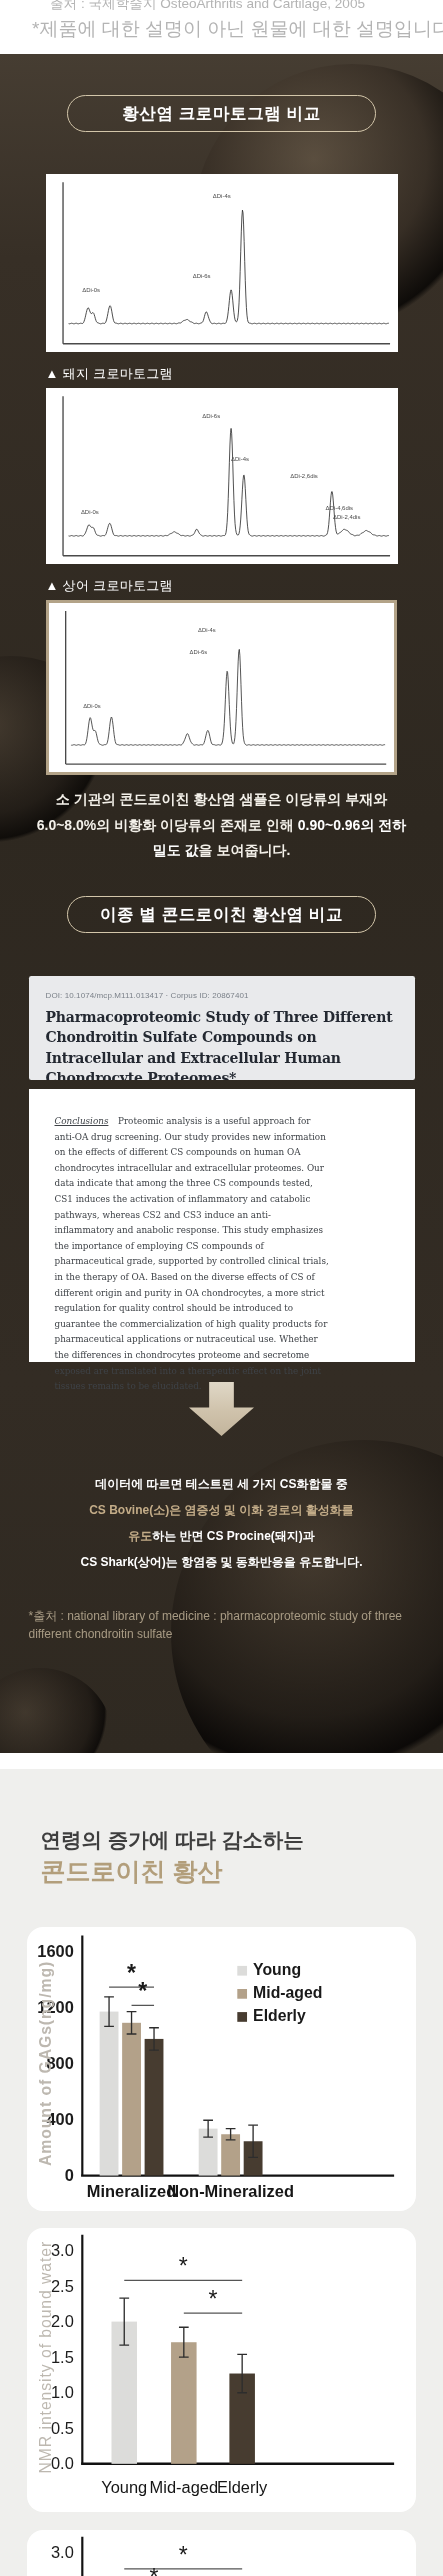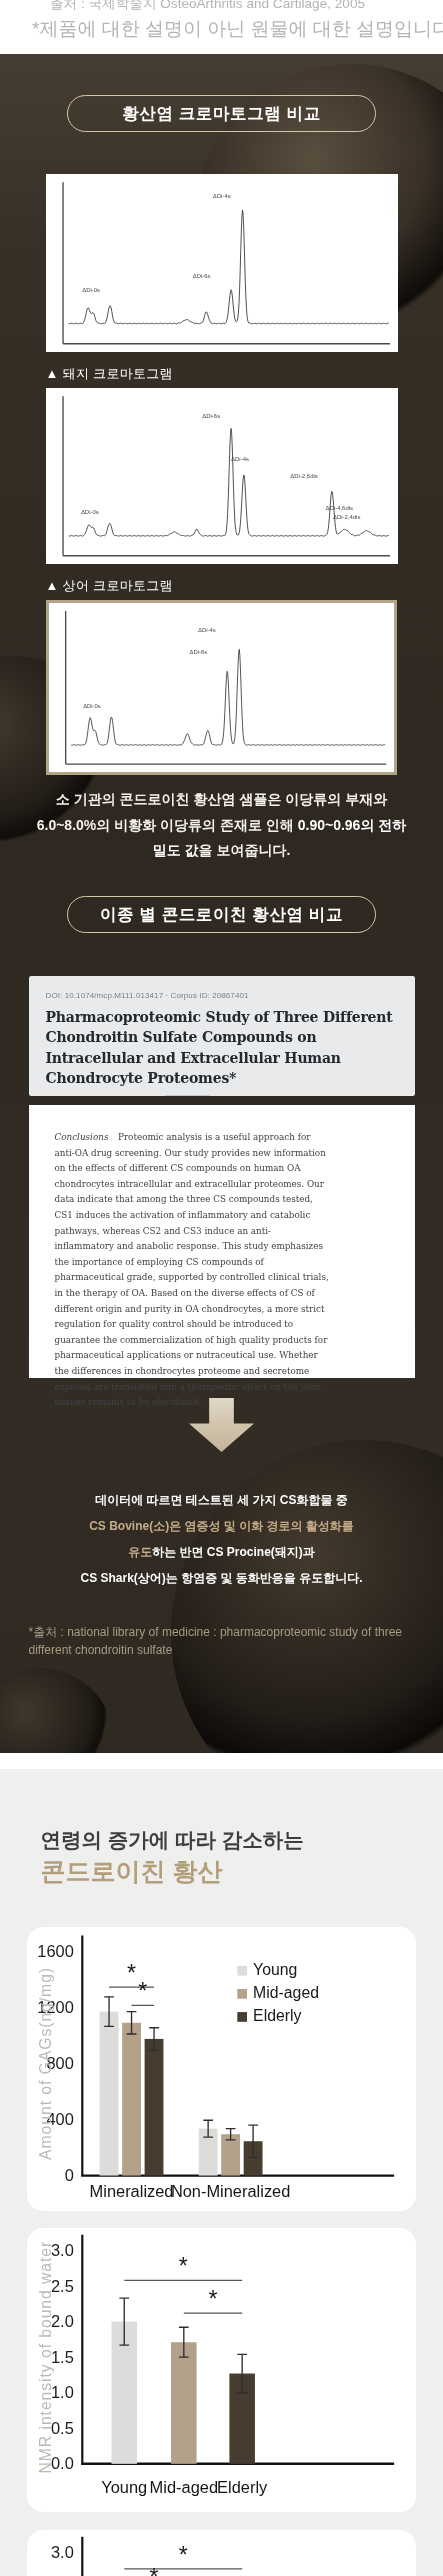--- a/index.html
+++ b/index.html
@@ -34,52 +34,52 @@
   .chrom.c2{margin-top:4.5px;height:176px;}
   .chrom.hl{margin-top:4.5px;width:345px;height:169px;border:3.4px solid #b3a388;}
   .chrom svg{width:100%;height:100%;display:block;}
 
   .cap{width:352px;margin:12.5px auto 0;font-size:13px;font-weight:500;color:#fff;letter-spacing:0.3px;height:19px;}
   .cap.tan{color:#b9a685;}
 
   .para1{margin-top:12px;text-align:center;font-size:14px;line-height:25.6px;color:#f4f1ea;font-weight:600;height:77px;}
   .para1 b{font-weight:800;color:#fff;}
 
-  .paper{width:386px;height:120px;margin:43px auto 4px;background:#e9eaec;border-radius:2.3px;
+  .paper{width:386px;height:104px;margin:43px auto 4px;background:#e9eaec;border-radius:2.3px;
          padding:14.8px 17px 11.4px;box-sizing:border-box;overflow:hidden;}
   .paper .doi{font-size:8px;color:#7b8189;letter-spacing:0.1px;}
   .paper .ptitle{margin-top:6.8px;font-family:"DejaVu Serif","Liberation Serif",serif;font-size:14px;line-height:20.5px;
                  font-weight:700;color:#232831;letter-spacing:-0.2px;}
   .paper .authors{margin-top:6.2px;font-size:7.7px;color:#565b62;}
   .paper .al{color:#3f444b;border-bottom:0.6px solid #9aa0a6;cursor:pointer;}
   .paper .btn{display:inline-block;border:0.6px solid #c6cad0;background:#fff;padding:0.6px 4px;margin:0 1.7px;
               color:#333;font-size:7.4px;cursor:pointer;}
 
   .concl{width:386px;height:273px;margin:9px auto 0;background:#fff;box-sizing:border-box;
          padding:25px 85px 23px 26px;font-family:"DejaVu Serif","Liberation Serif",serif;
          font-size:8.8px;line-height:15.6px;color:#3e4247;}
-  .concl .h{font-style:italic;margin-right:6.8px;}
+  .concl .h{font-style:italic;margin-right:6.8px;text-decoration:underline;}
 
   .arrow{width:65px;height:54px;margin:20px auto 0;
          background:linear-gradient(180deg,#e0d8c7,#cfc2ab 55%,#c2b49c);
          clip-path:polygon(31% 0,69% 0,69% 47%,100% 47%,50% 100%,0 47%,31% 47%);}
 
   .para2{margin-top:35px;text-align:center;font-size:12px;line-height:26px;color:#fff;font-weight:700;height:105px;}
   .para2 .ac{color:#c3ac88;}
 
   .src{width:386px;margin:31px auto 0;font-size:12px;line-height:18px;color:#a89b84;font-weight:500;height:36px;}
 
   
   .light{height:823px;background:#efefed;overflow:hidden;margin-top:16px;}
   .l-title{width:389px;margin:0 auto;padding-top:57px;padding-left:13.6px;box-sizing:border-box;}
   .l-title .t1{font-size:20.5px;color:#3e3e3e;font-weight:600;line-height:27px;}
   .l-title .t2{font-size:25px;color:#b29e7b;font-weight:800;line-height:34px;margin-top:1.1px;}
 
   .card{width:389px;margin:0 auto;background:#fff;border-radius:16px;overflow:hidden;}
-  .card.card1{margin-top:39px;height:284px;}
+  .card.card1{margin-top:39px;height:284px;font-weight:bold;}
   .card.card2{margin-top:17px;height:284px;}
   .card.card3{margin-top:18px;height:62px;border-radius:16px 16px 0 0;}
   .card svg{width:100%;display:block;}
   svg text{font-family:"Liberation Sans",sans-serif;}
 </style>
 </head>
 <body>
 
 <div class="page">
 

